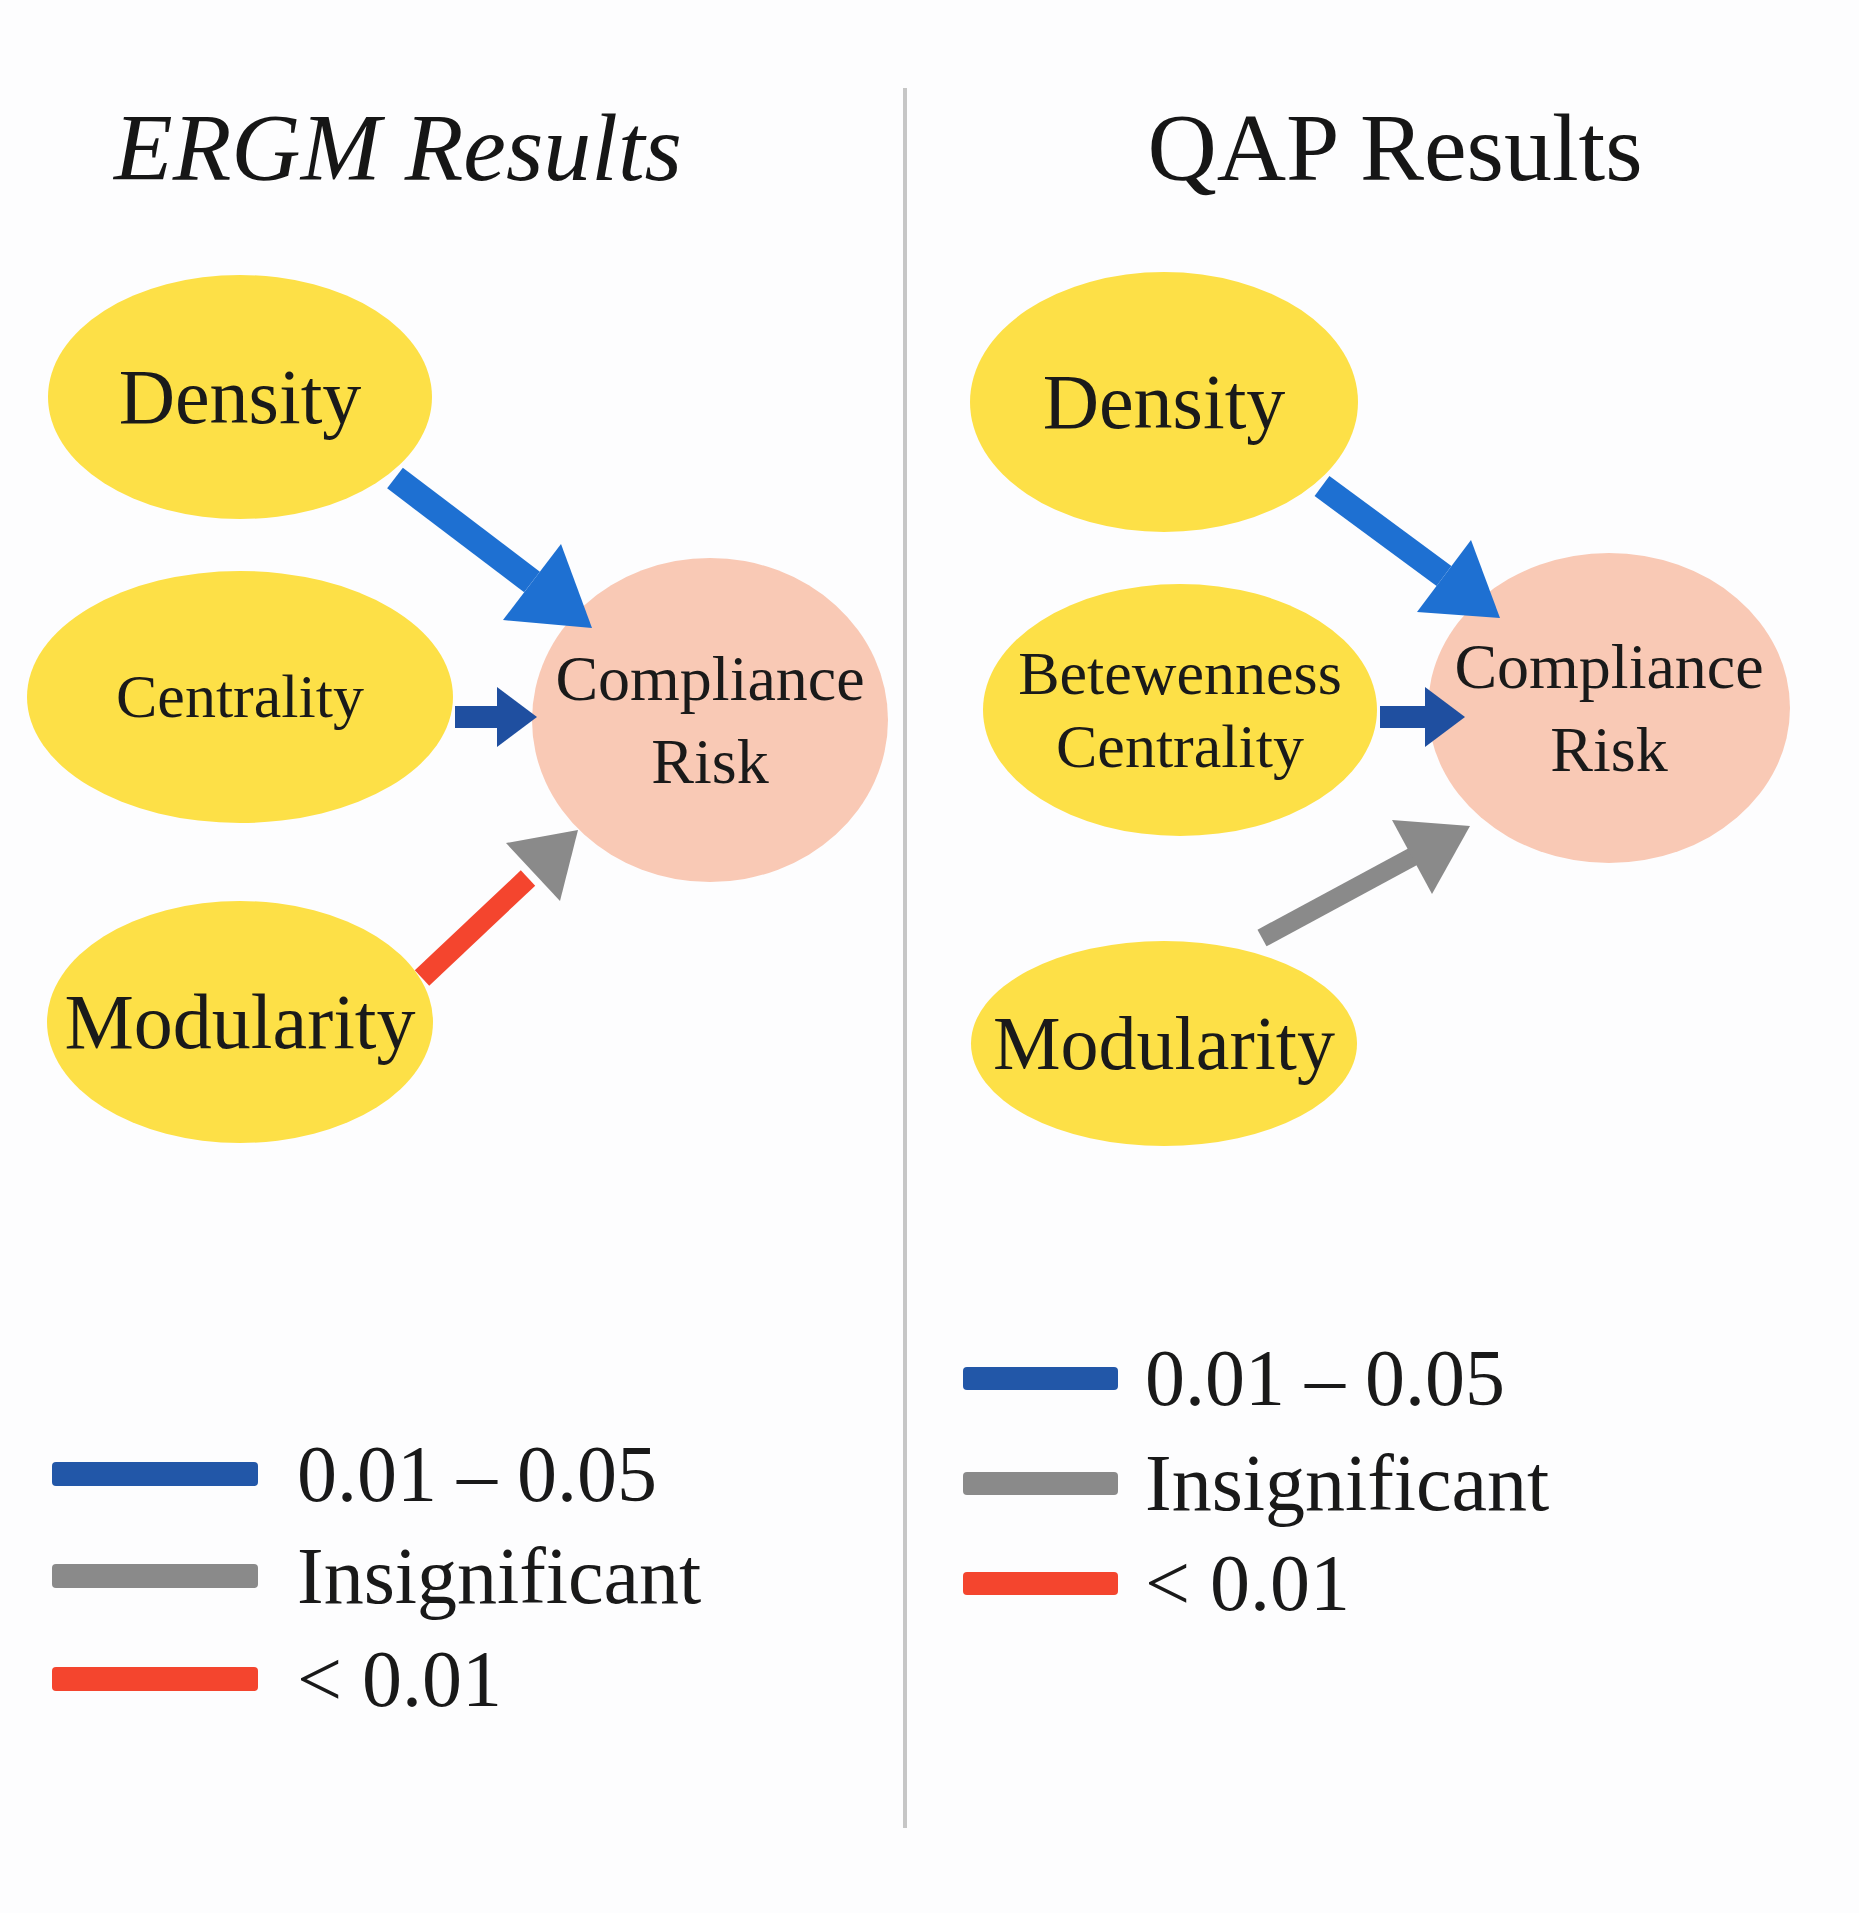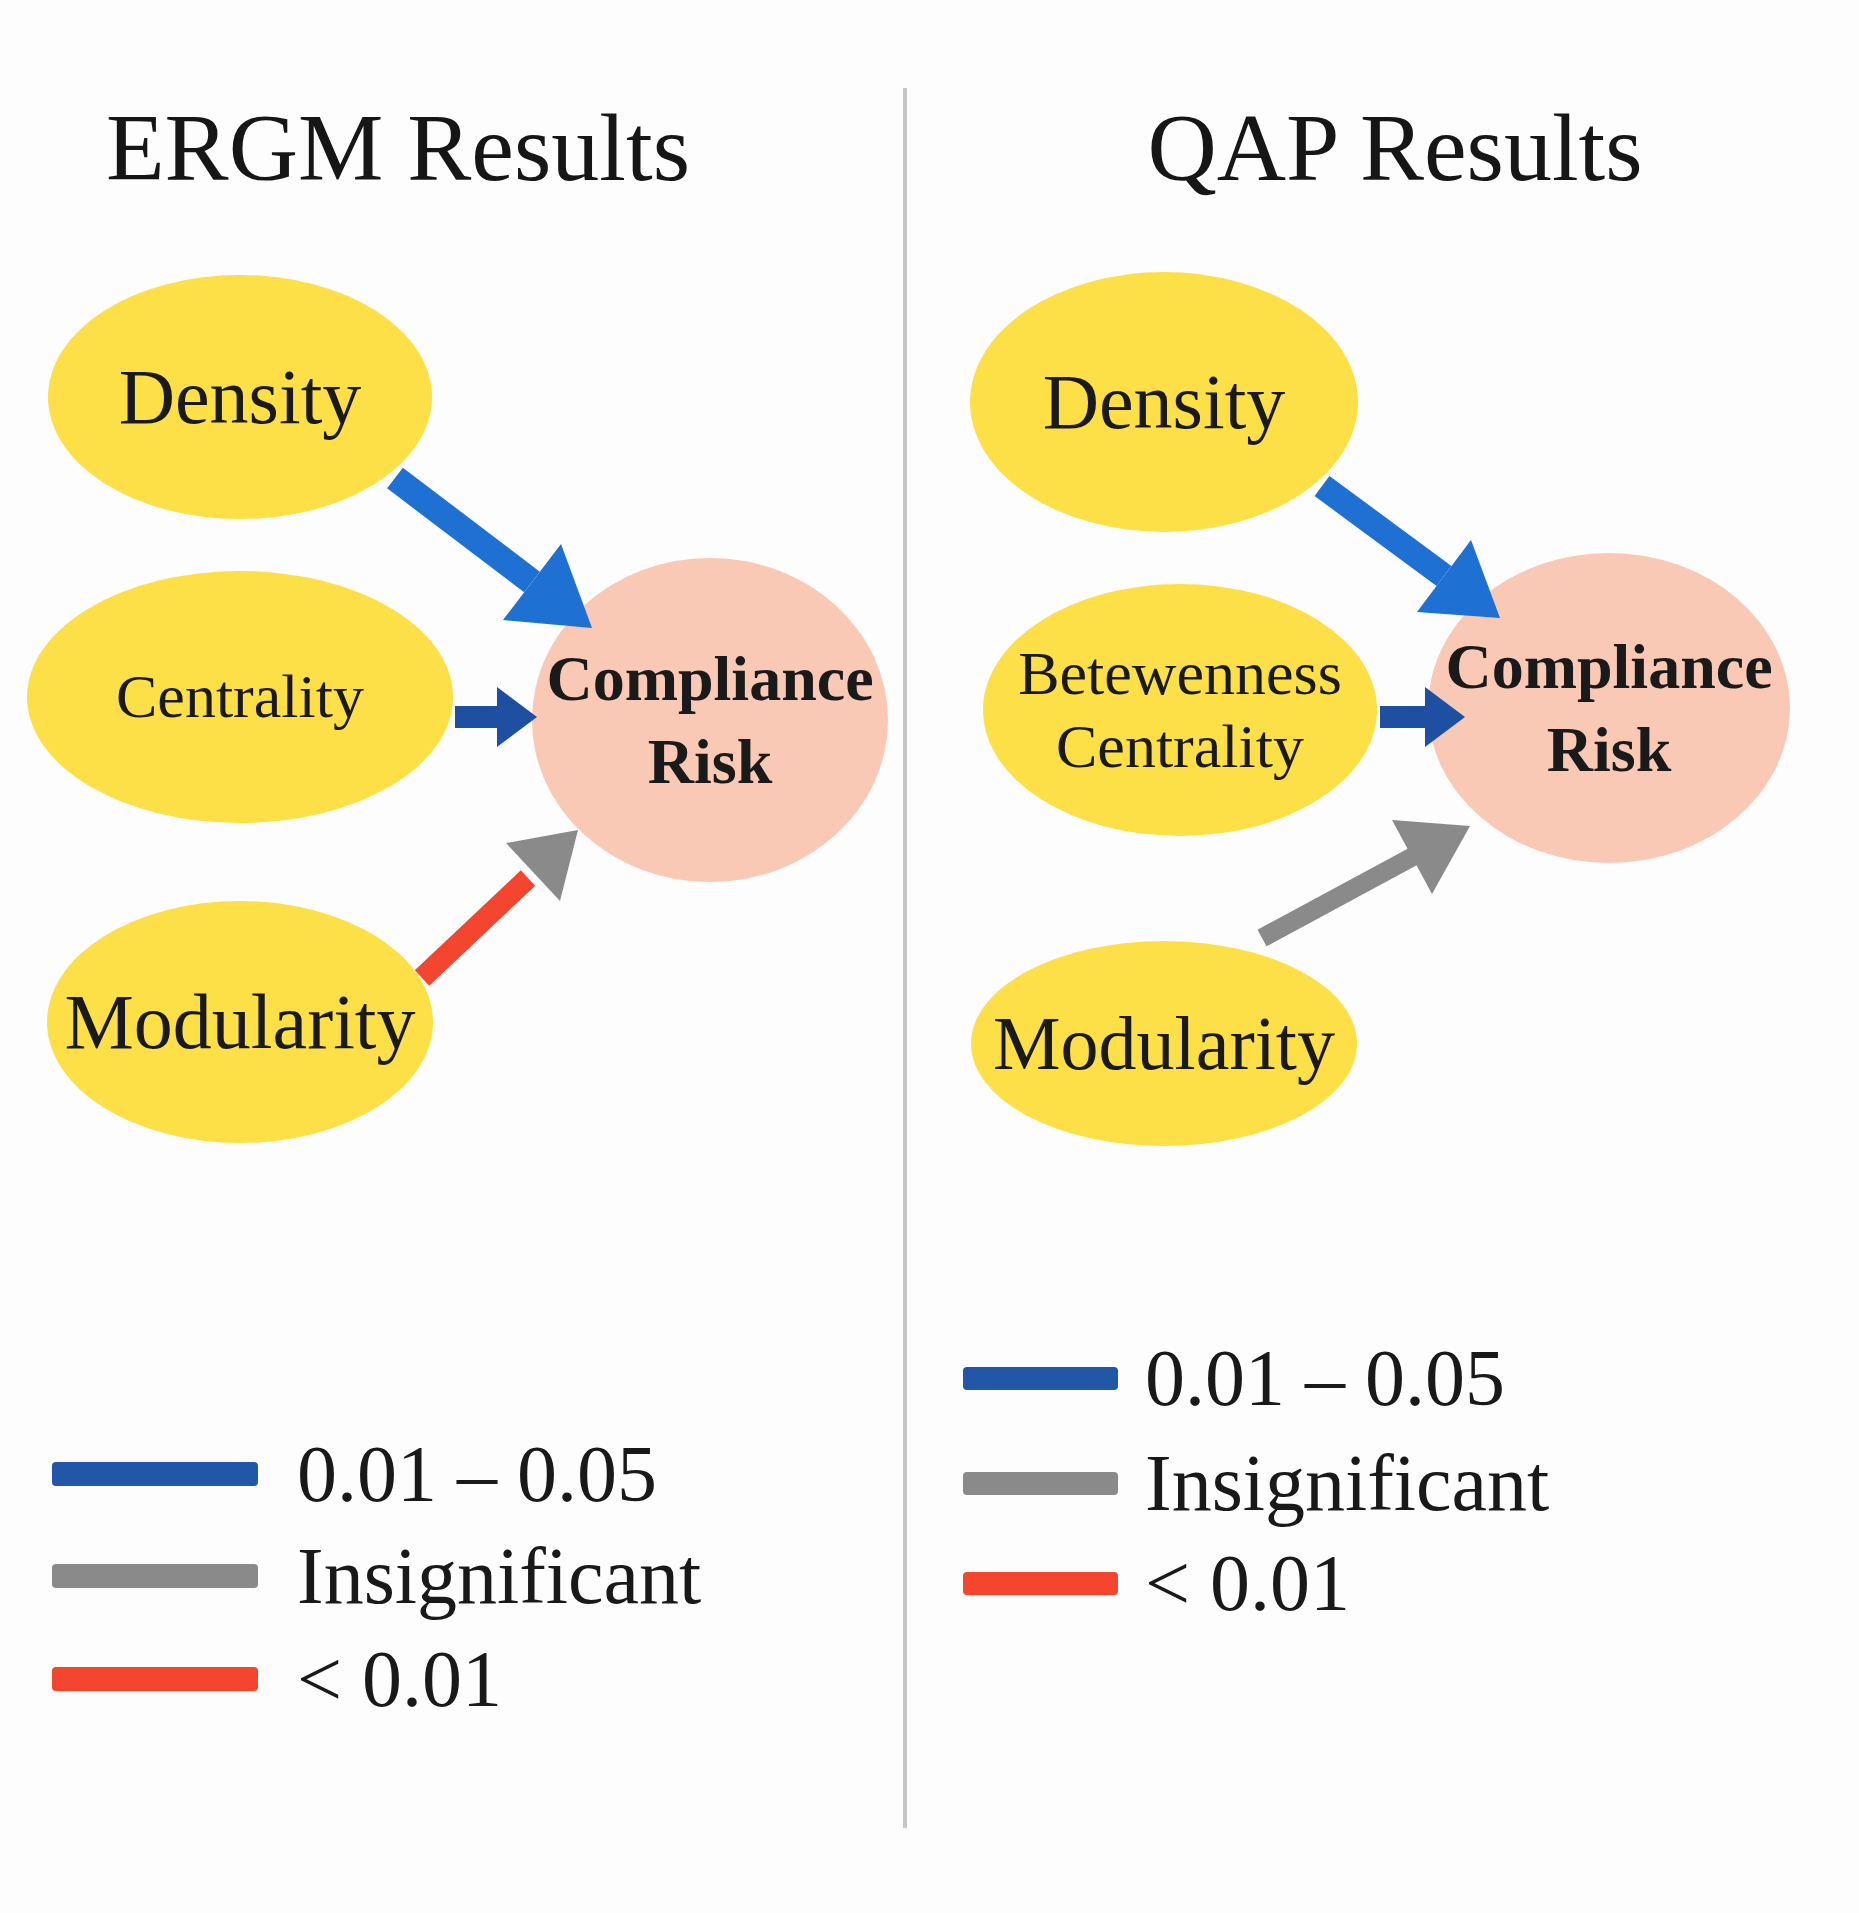--- a/index.html
+++ b/index.html
@@ -26,21 +26,21 @@
     position:absolute;
     border-radius:50%;
     display:flex;
     flex-direction:column;
     align-items:center;
     justify-content:center;
     text-align:center;
     line-height:1.18;
   }
   .node.blue{background:#fde047;}
-  .node.pink{background:#f9c9b5;font-weight:bold;}
+  .node.pink{background:#f9c9b5;}
   .lbl-lg{font-size:78px;}
   .lbl-md{font-size:62px;}
   .lbl-outcome{font-size:64px;line-height:1.3;}
   .arrows{
     position:absolute;left:0;top:0;
     pointer-events:none;
   }
   .legend-row{
     position:absolute;
     height:90px;
@@ -63,21 +63,21 @@
   }
 </style>
 </head>
 <body>
 
 <div class="canvas">
 
   <div class="divider" style="left:903px;top:88px;height:1740px;"></div>
 
   <div>
-    <div class="fig-title" style="left:58px;top:92px;width:680px;">ERGM Results</div>
+    <div class="fig-title" style="left:58px;top:92px;width:680px;font-style:italic;">ERGM Results</div>
 
     <div class="node blue" style="left:48px;top:275px;width:384px;height:244px;">
       <span class="lbl-lg">Density</span>
     </div>
 
     <div class="node blue" style="left:27px;top:571px;width:426px;height:252px;">
       <span class="lbl-md">Centrality</span>
     </div>
 
     <div class="node blue" style="left:47px;top:901px;width:386px;height:242px;">

